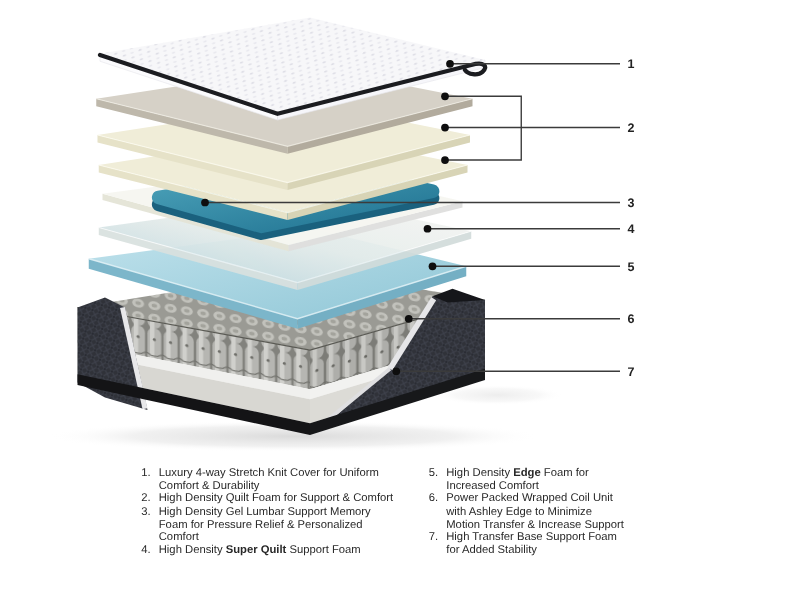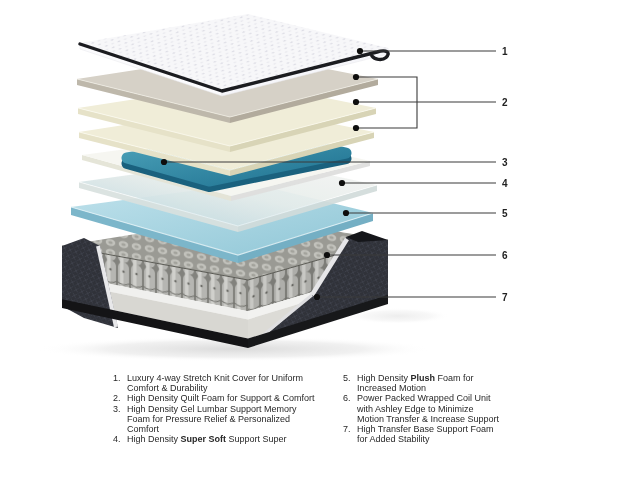--- a/index.html
+++ b/index.html
@@ -200,27 +200,27 @@
       <div class="lgi">
         <span class="n">2.</span>
         <span class="t"><span>High Density Quilt Foam for Support &amp; Comfort</span></span>
       </div>
       <div class="lgi">
         <span class="n">3.</span>
         <span class="t"><span>High Density Gel Lumbar Support Memory Foam for Pressure Relief &amp; Personalized Comfort</span></span>
       </div>
       <div class="lgi">
         <span class="n">4.</span>
-        <span class="t"><span>High Density </span><b>Super Soft</b><span> Support Super</span></span>
+        <span class="t"><span>High Density </span><b>Super Quilt</b><span> Support Foam</span></span>
       </div>
     </div>
   <div id="legend-right" class="legend-col">
       <div class="lgi">
         <span class="n">5.</span>
-        <span class="t"><span>High Density </span><b>Plush</b><span> Foam for Increased Motion</span></span>
+        <span class="t"><span>High Density </span><b>Edge</b><span> Foam for Increased Comfort</span></span>
       </div>
       <div class="lgi">
         <span class="n">6.</span>
         <span class="t"><span>Power Packed Wrapped Coil Unit with Ashley Edge to Minimize Motion Transfer &amp; Increase Support</span></span>
       </div>
       <div class="lgi">
         <span class="n">7.</span>
         <span class="t"><span>High Transfer Base Support Foam for Added Stability</span></span>
       </div>
     </div>

